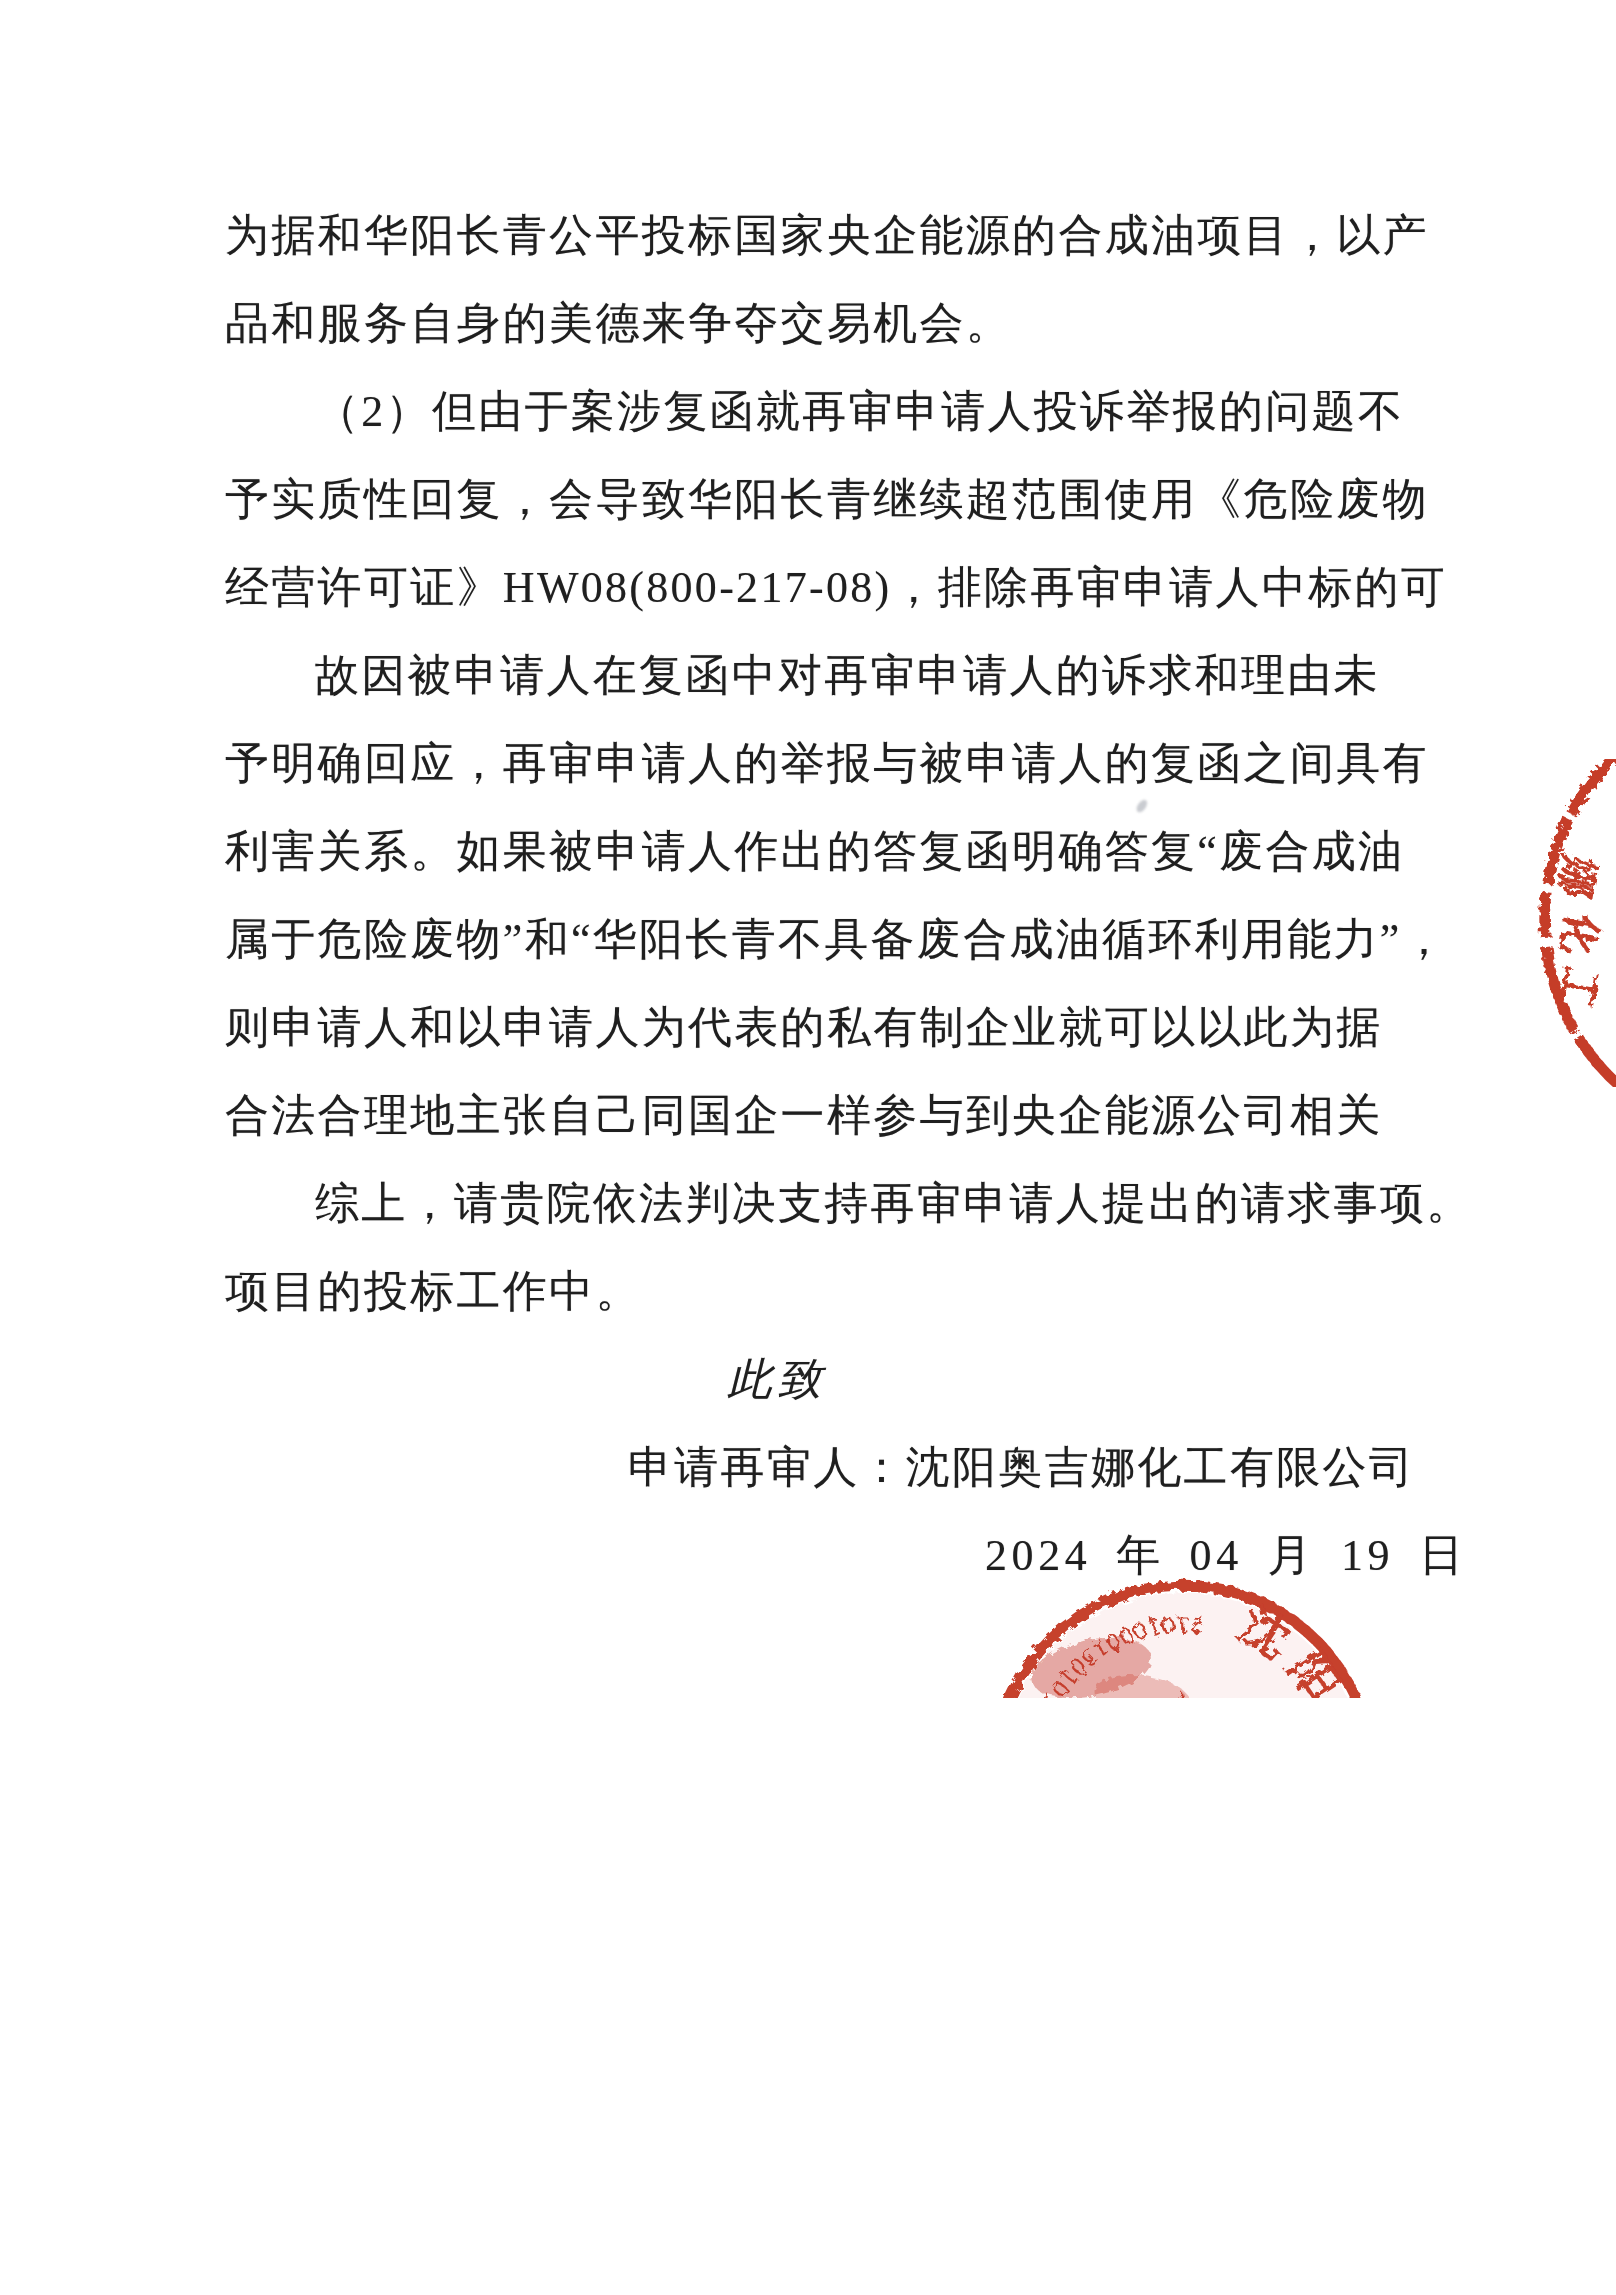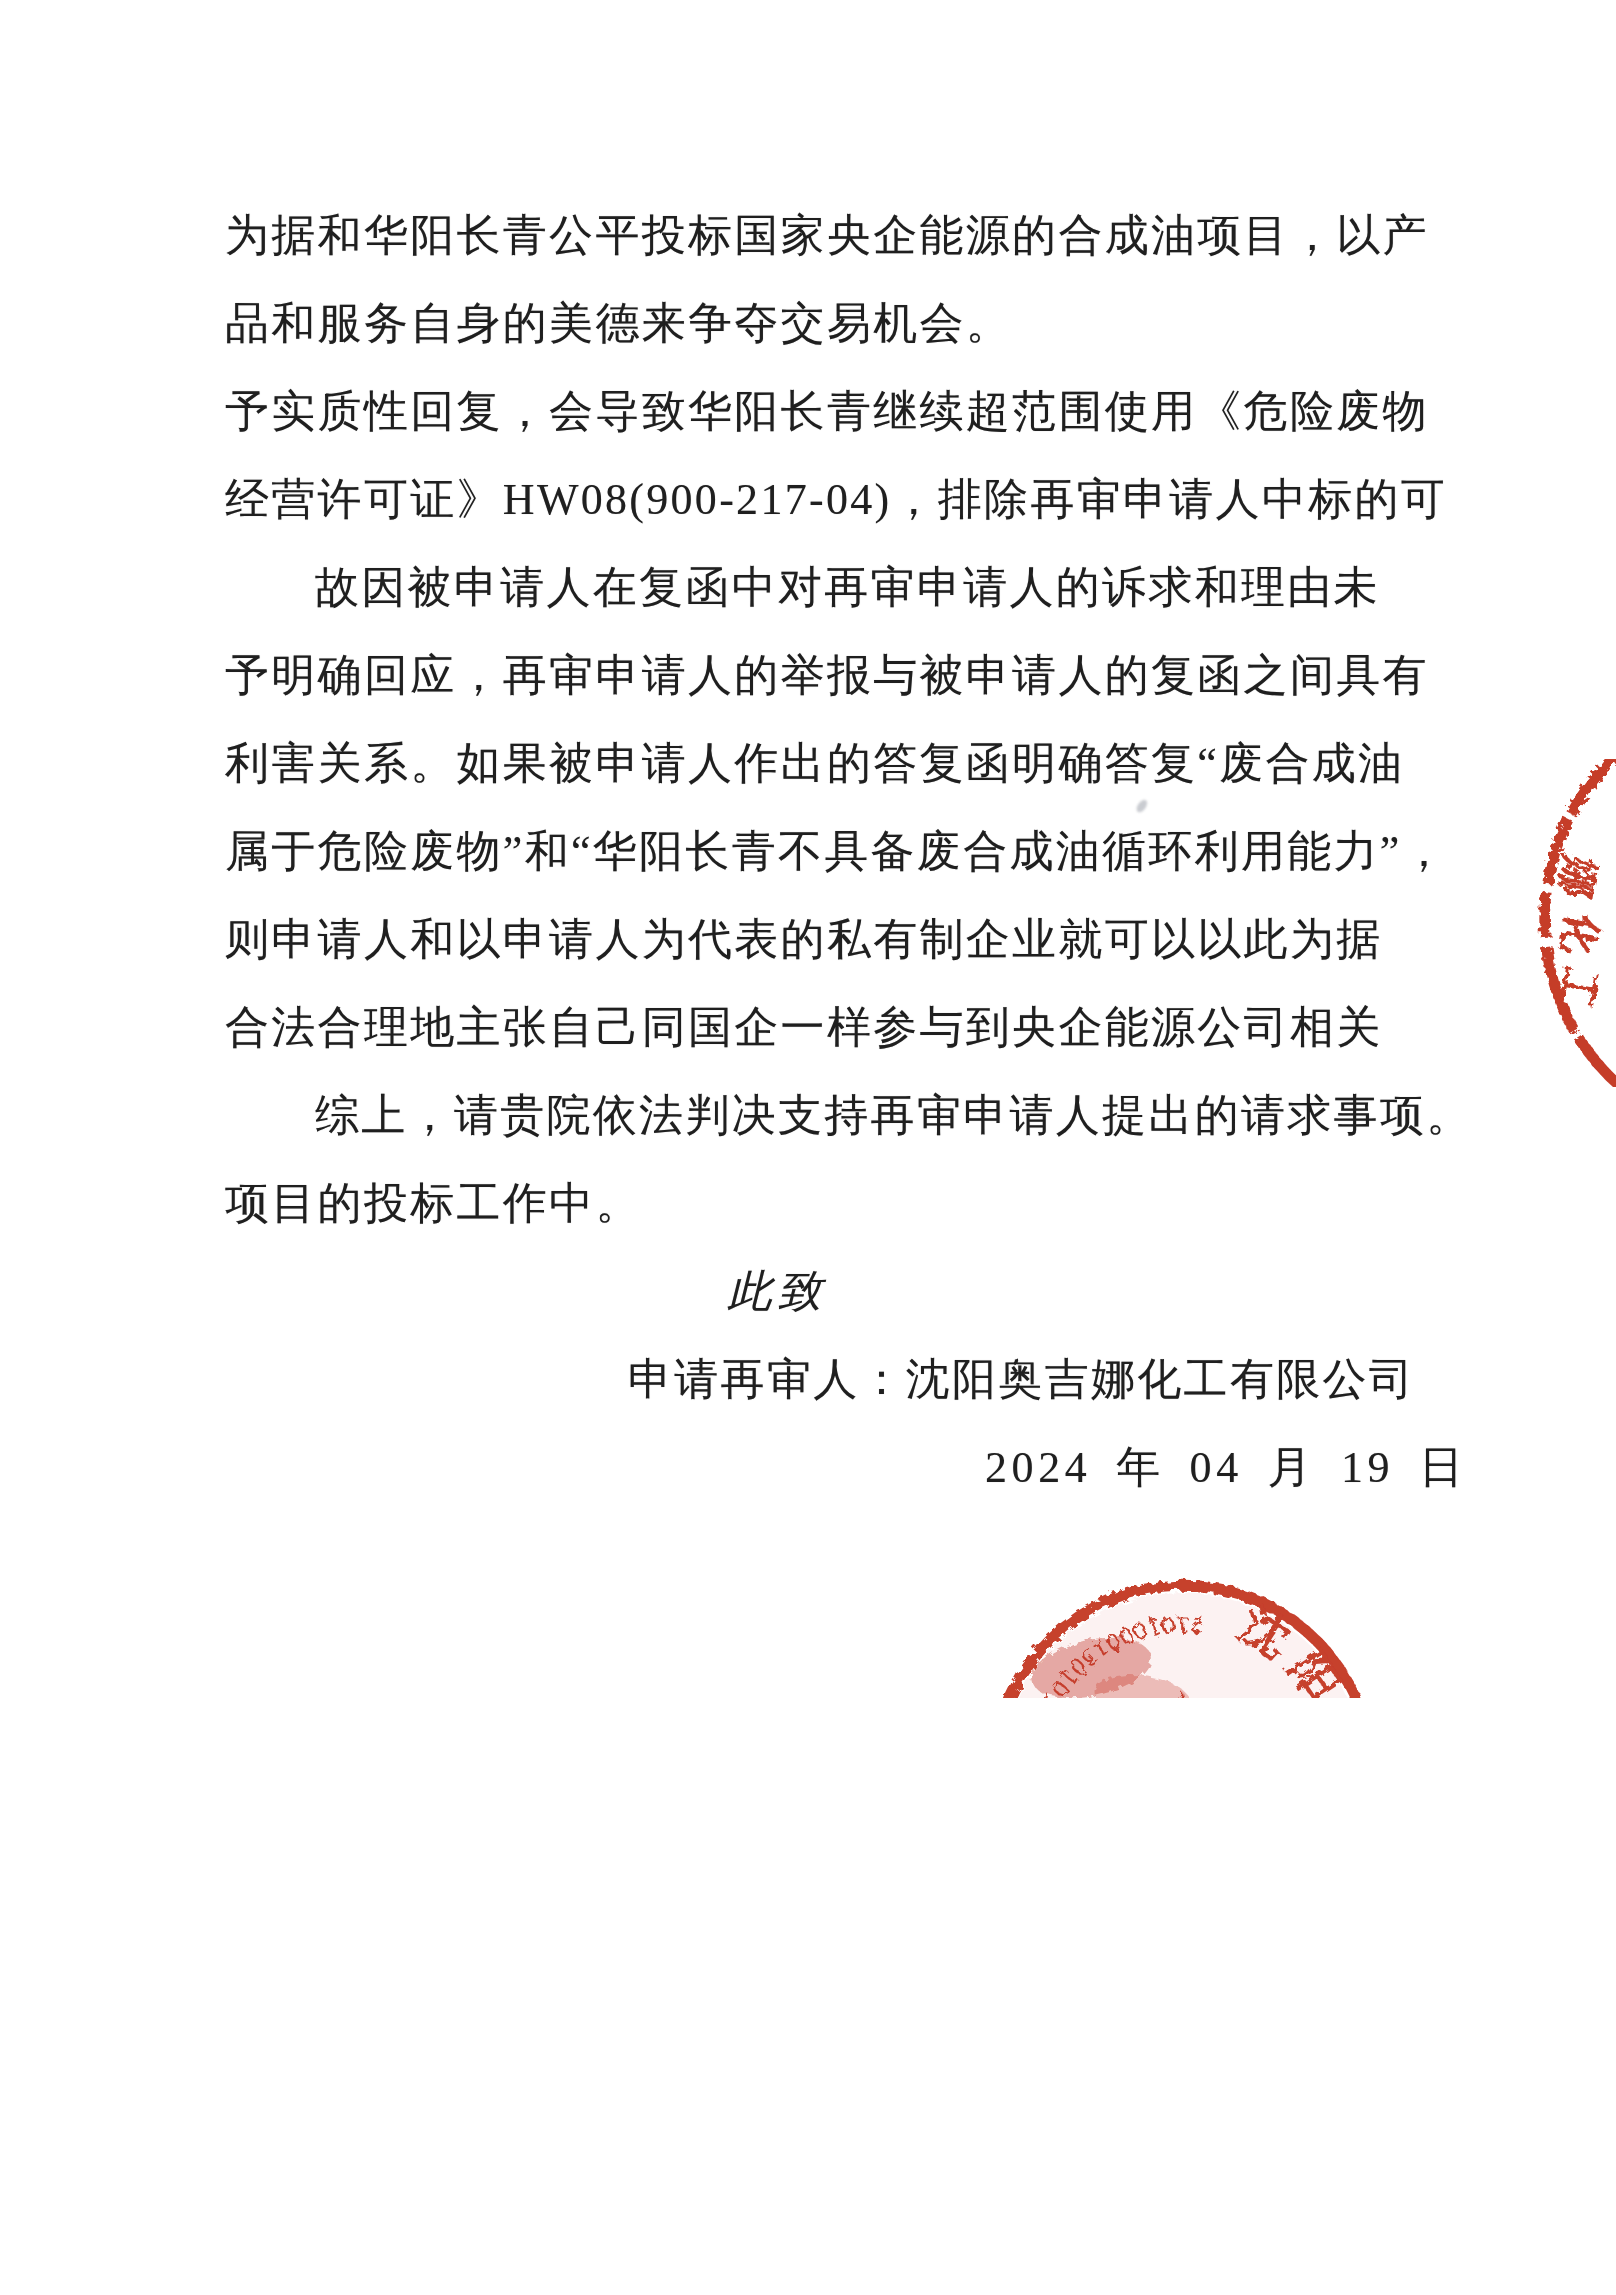--- a/index.html
+++ b/index.html
@@ -66,22 +66,23 @@
   }
 </style>
 </head>
 <body>
 
 <div id="page" style="--ink: #1f1f1f; background: rgb(255, 255, 255);">
 
   <div id="body-text">
     <div class="line">为据和华阳长青公平投标国家央企能源的合成油项目，以产</div>
     <div class="line">品和服务自身的美德来争夺交易机会。</div>
+    <div class="line indent">（2）但由于案涉复函就再审申请人投诉举报的问题不</div>
     <div class="line">予实质性回复，会导致华阳长青继续超范围使用《危险废物</div>
-    <div class="line">经营许可证》HW08(900-217-04)，排除再审申请人中标的可</div>
+    <div class="line">经营许可证》HW08(800-217-08)，排除再审申请人中标的可</div>
     <div class="line indent">故因被申请人在复函中对再审申请人的诉求和理由未</div>
     <div class="line">予明确回应，再审申请人的举报与被申请人的复函之间具有</div>
     <div class="line">利害关系。如果被申请人作出的答复函明确答复“废合成油</div>
     <div class="line">属于危险废物”和“华阳长青不具备废合成油循环利用能力”，</div>
     <div class="line">则申请人和以申请人为代表的私有制企业就可以以此为据</div>
     <div class="line">合法合理地主张自己同国企一样参与到央企能源公司相关</div>
     <div class="line indent">综上，请贵院依法判决支持再审申请人提出的请求事项。</div>
     <div class="line">项目的投标工作中。</div>
     <div class="line salute">此致</div>
     <div class="line signer">申请再审人：沈阳奥吉娜化工有限公司</div>

